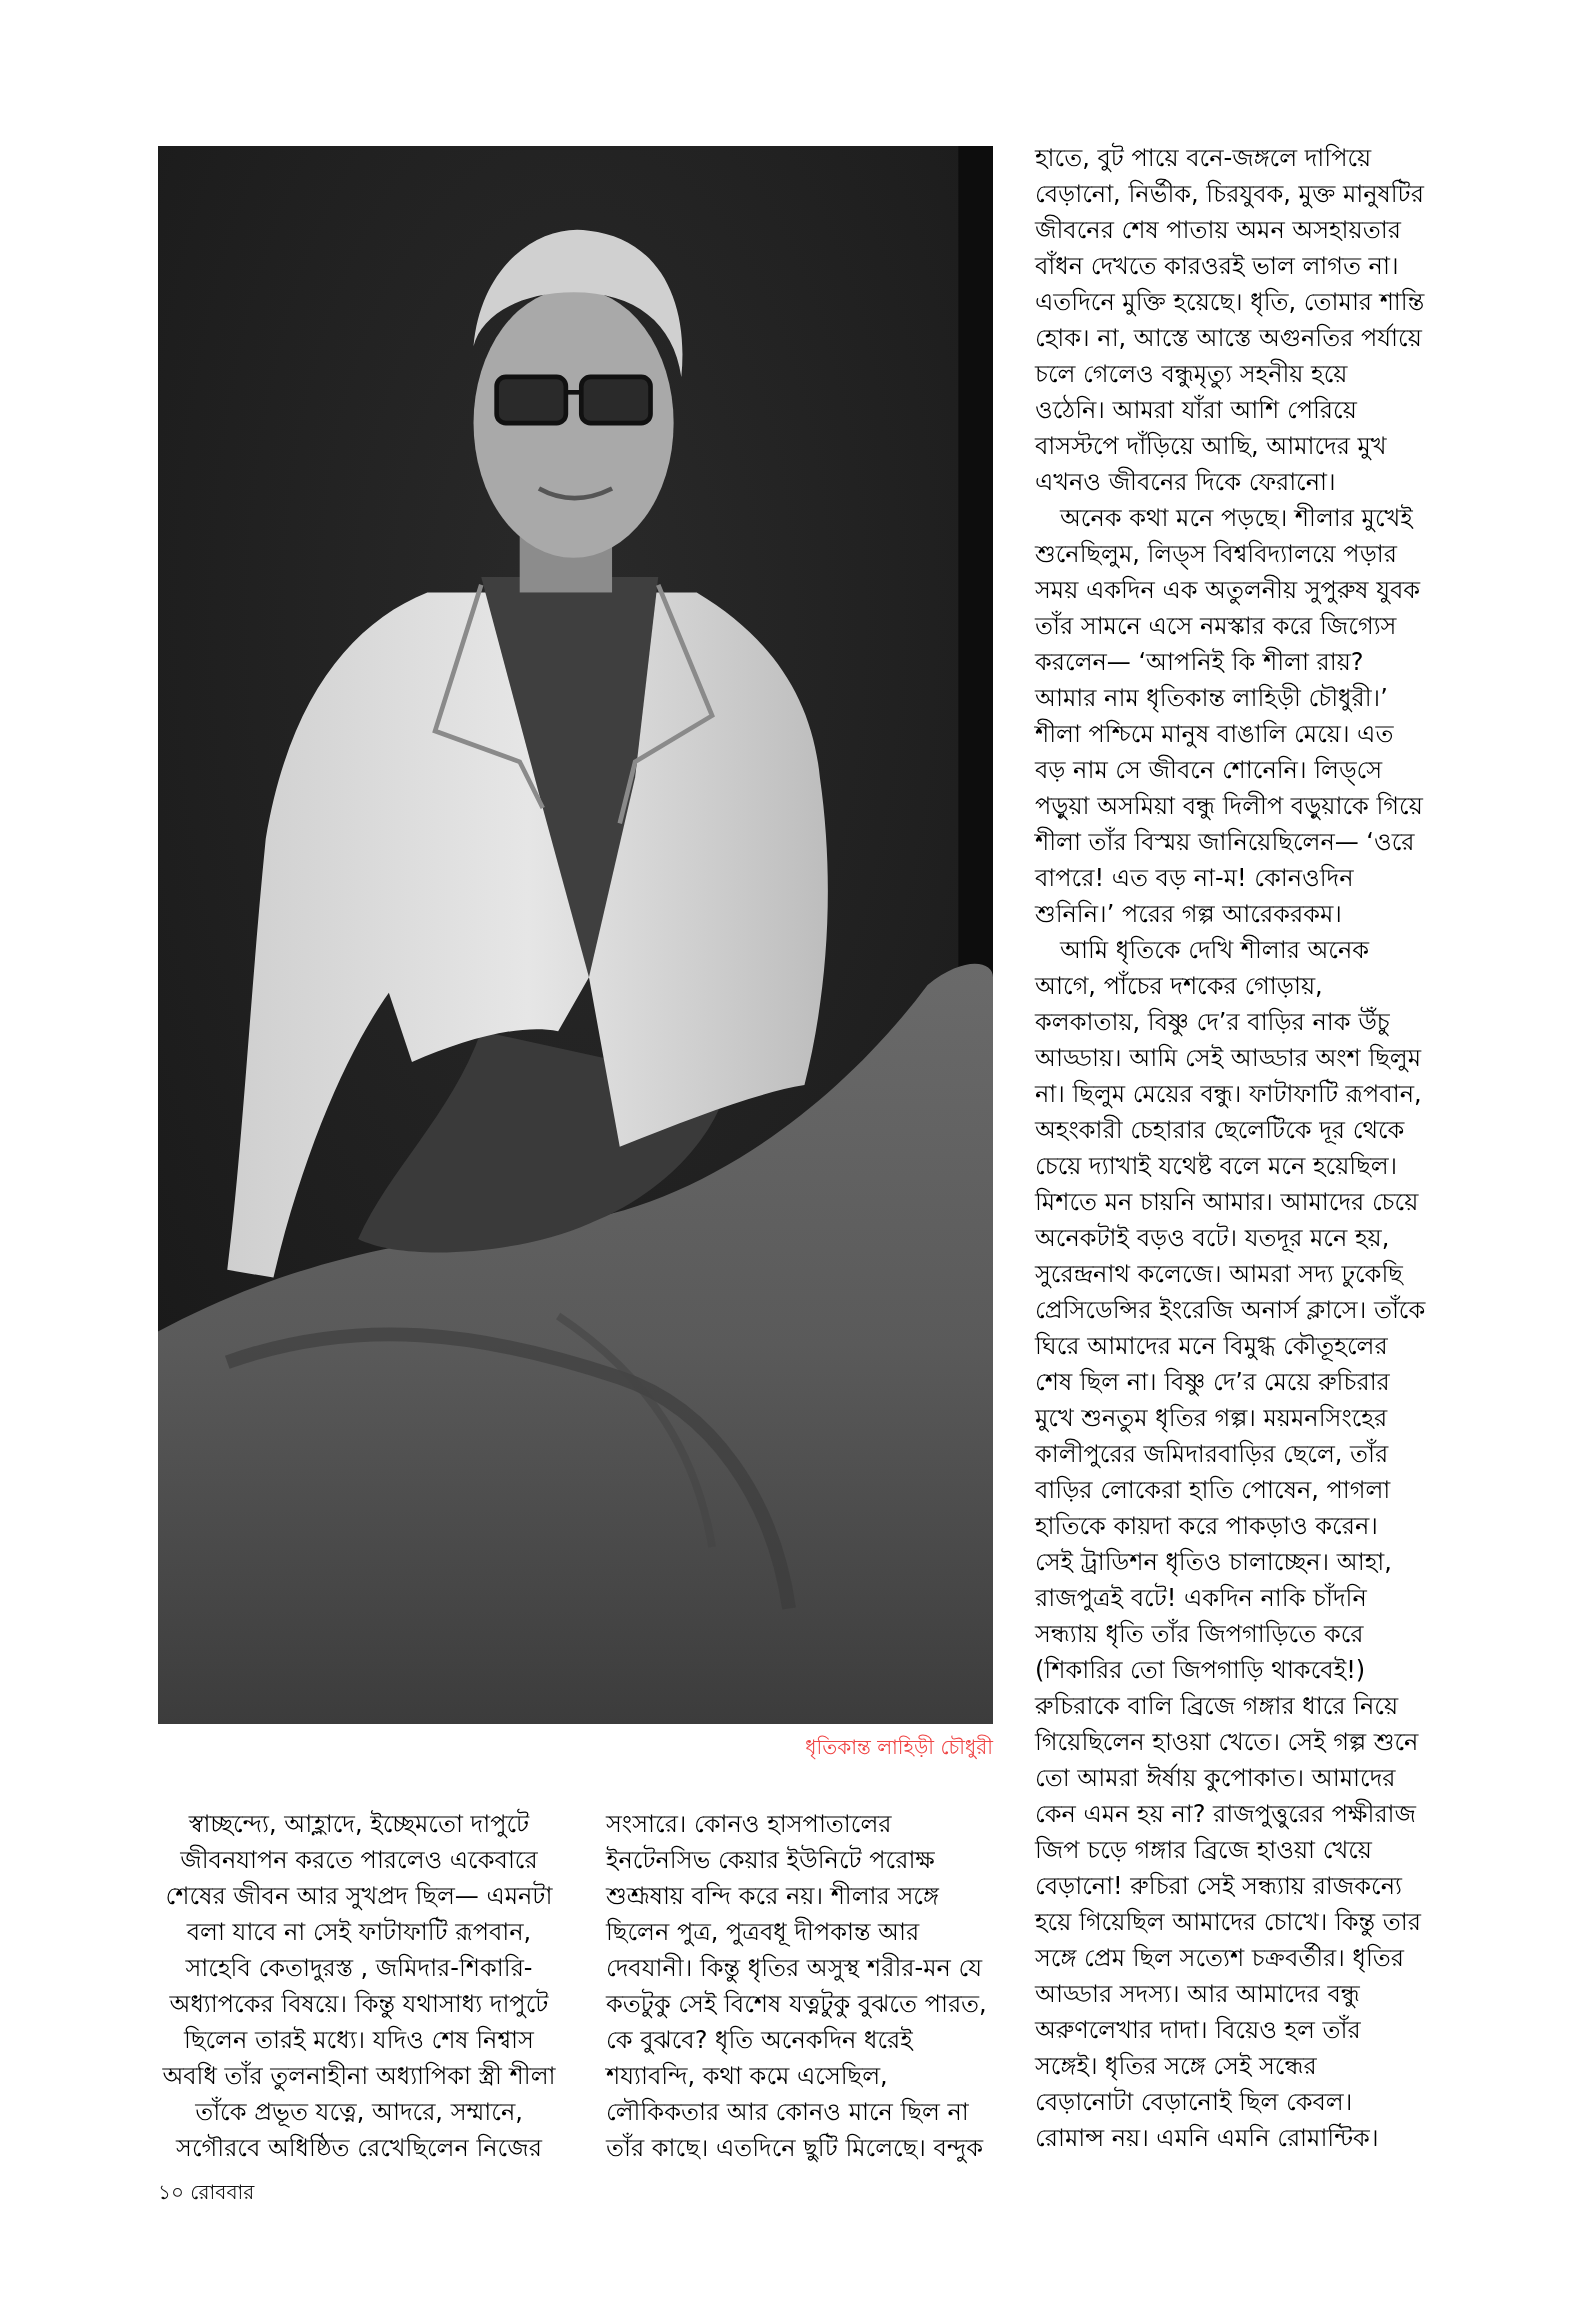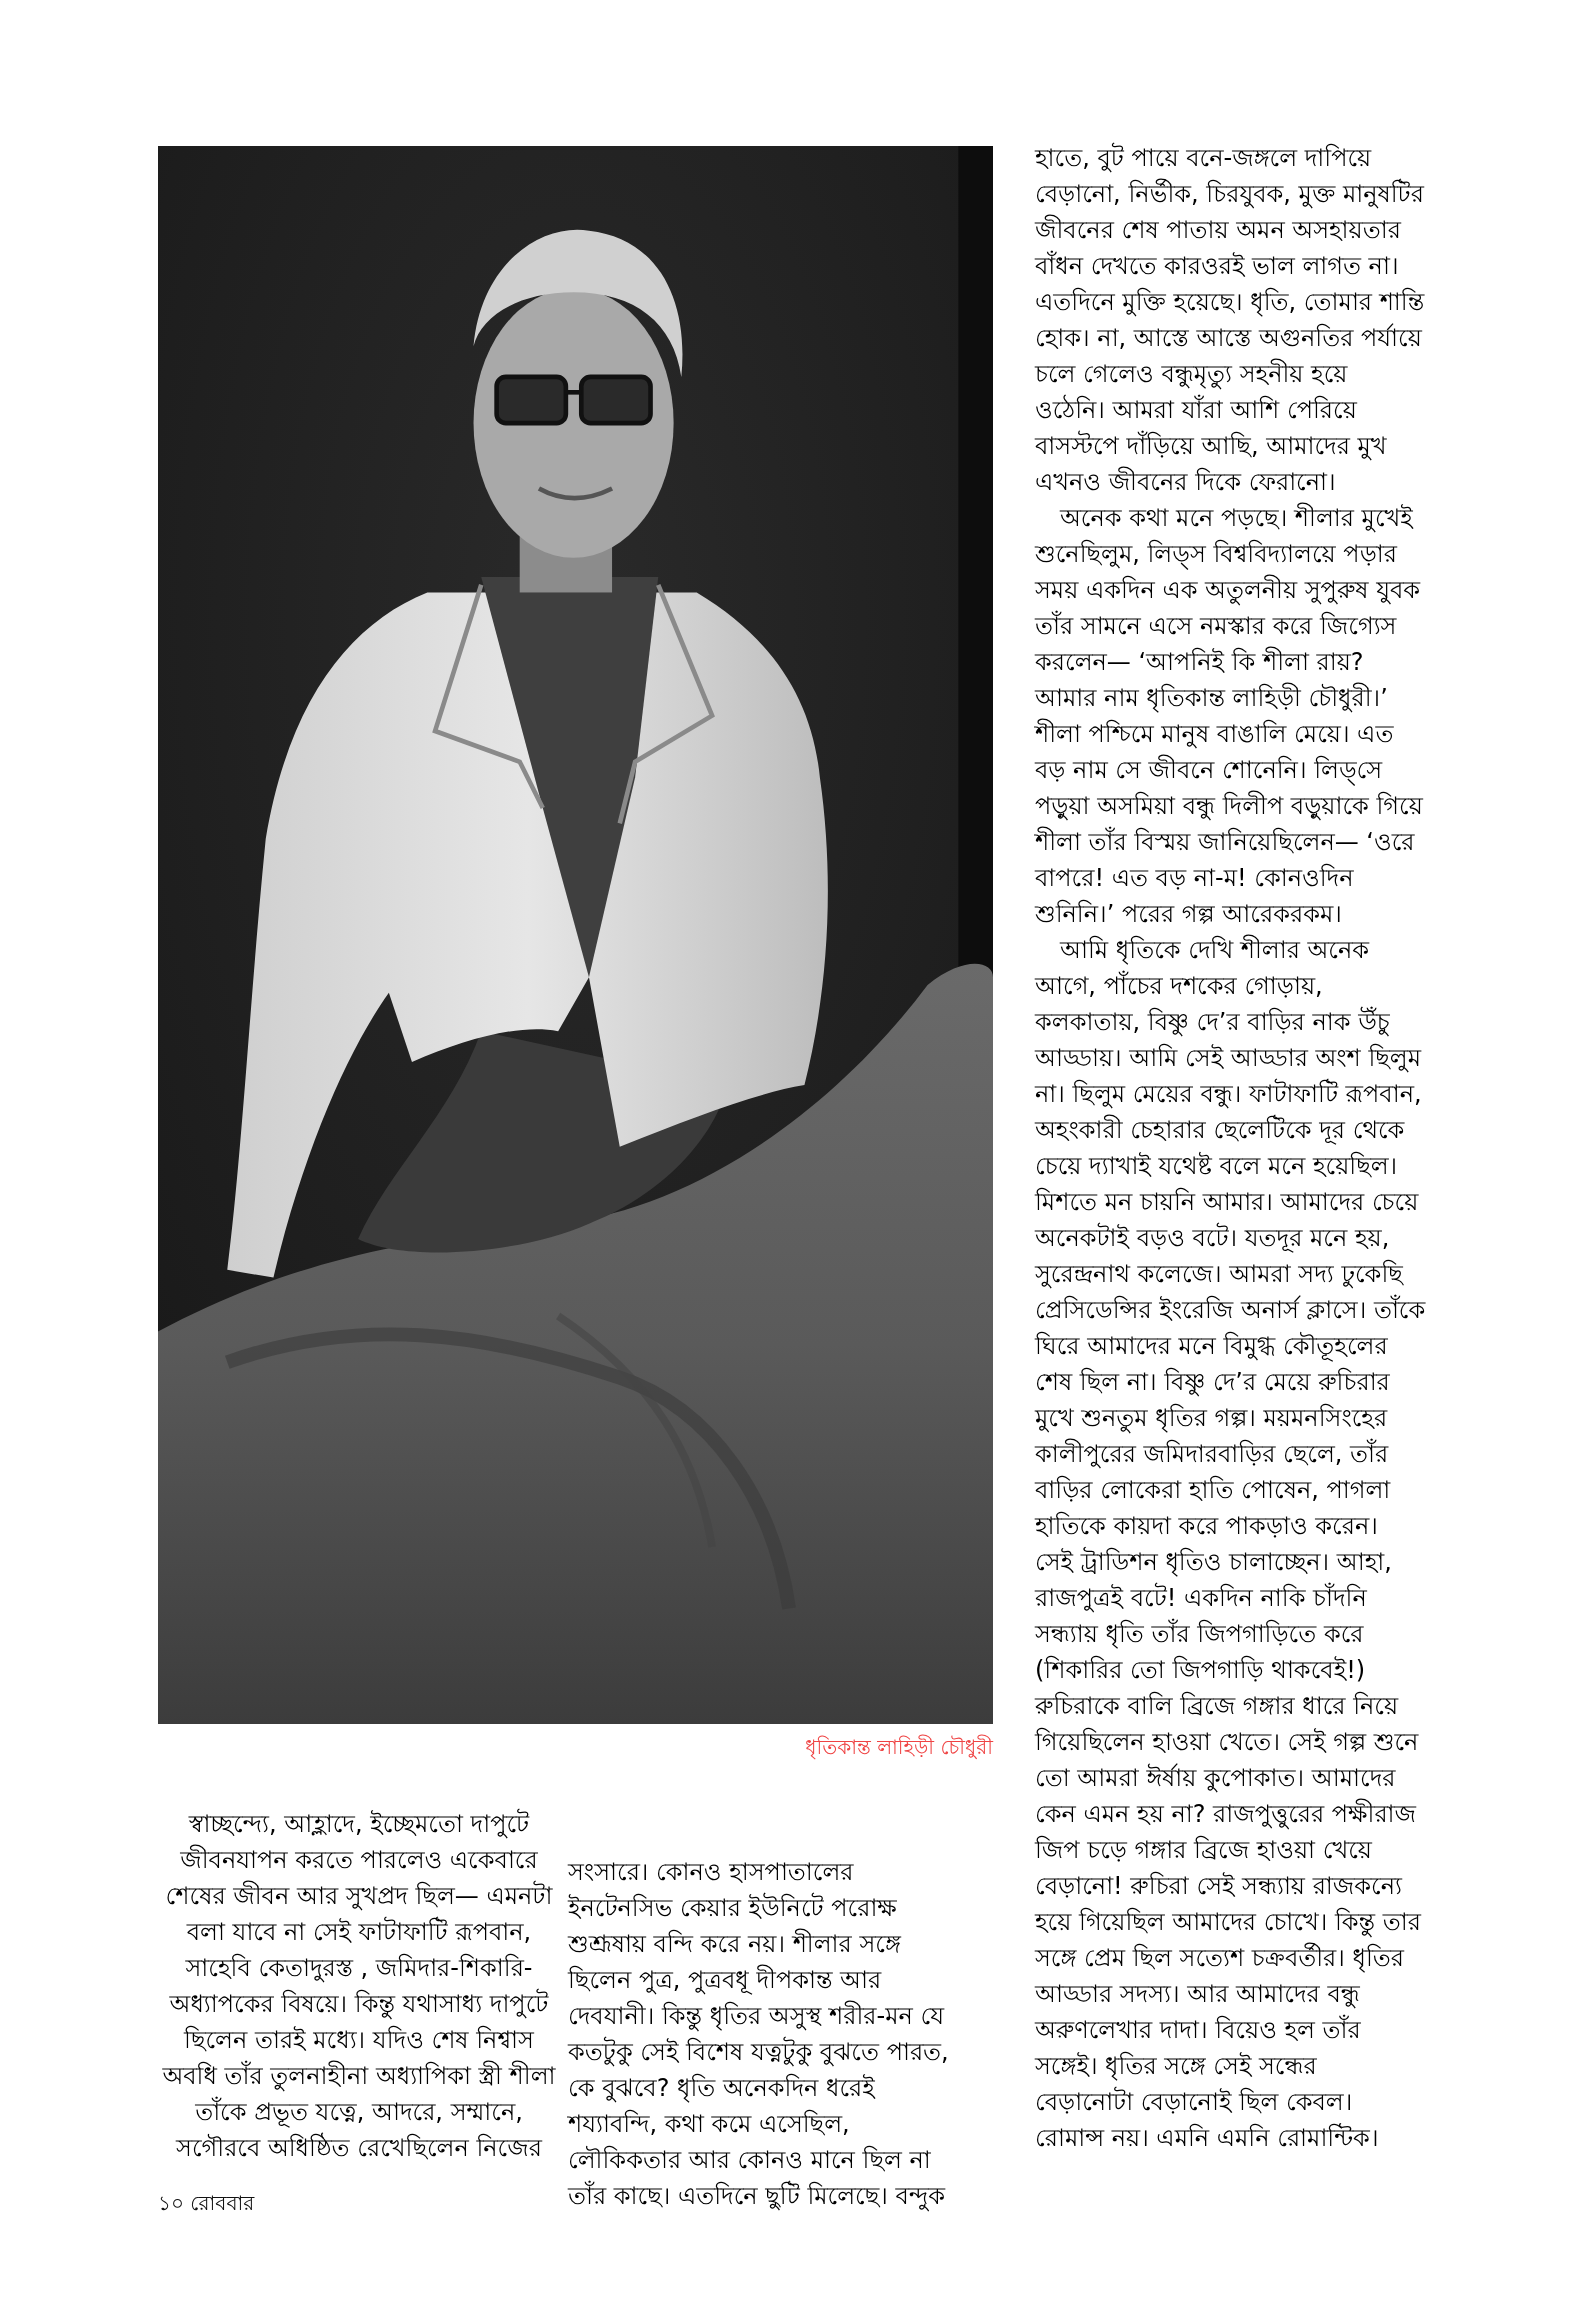--- a/index.html
+++ b/index.html
@@ -7,22 +7,22 @@
          font-family: "DejaVu Sans", "Liberation Sans", sans-serif; color: #111; }
   .photo { position: absolute; left: 158px; top: 146px; width: 835px; height: 1578px;
            background: #1b1b1b; overflow: hidden; }
   .photo svg { width: 100%; height: 100%; display: block; }
   .caption { position: absolute; right: 598px; top: 1732px; font-size: 20px; color: #ef4444; }
   .col { position: absolute; font-size: 24px; line-height: 36px; color: #000000; white-space: nowrap; }
   .col .line { display: block; }
   .col .indent { padding-left: 25px; }
   #col-right { left: 1035px; top: 140px; width: 431px; }
   #col-bl1 { left: 159px; top: 1806px; width: 400px; text-align: center; }
-  #col-bl2 { left: 568px; top: 1806px; width: 400px; margin-top: 48px; }
-  .footer { position: absolute; left: 158px; top: 2177px; font-size: 20px; color: #111; margin-top: 11px; }
+  #col-bl2 { left: 606px; top: 1806px; width: 400px; }
+  .footer { position: absolute; left: 158px; top: 2177px; font-size: 20px; color: #111; }
 </style>
 </head>
 <body>
 
 <div class="photo">
   <svg viewBox="0 0 1085 2050" preserveAspectRatio="none">
     <defs>
       <radialGradient id="bg" cx="0.5" cy="0.3" r="0.9">
         <stop offset="0" stop-color="#2a2a2a"></stop>
         <stop offset="1" stop-color="#151515"></stop>

